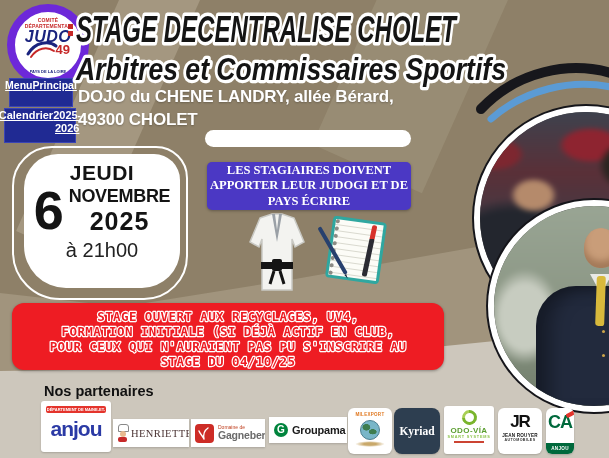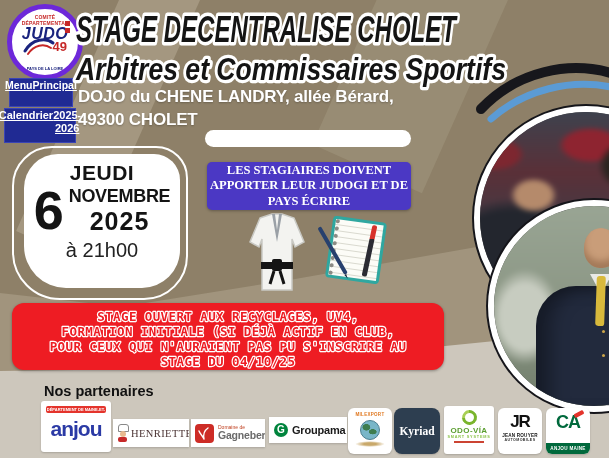--- a/index.html
+++ b/index.html
@@ -10,21 +10,21 @@
   .bg-stripe{position:absolute;background:rgba(200,190,168,.38);transform:rotate(24deg);}
   .bg-stripe.s1{left:78px;top:-60px;width:74px;height:320px;}
   .bg-stripe.s2{left:360px;top:-80px;width:120px;height:260px;opacity:.5;}
   .bg-mid{position:absolute;inset:0;background:#b3a892;opacity:.5;
     clip-path:polygon(0 64%,20% 67%,48% 61%,78% 54%,100% 50%,100% 100%,0 100%);}
   .bg-bottom{position:absolute;inset:0;background:#cdc7bc;
     clip-path:polygon(0 81%,28% 80.5%,62% 77%,100% 72%,100% 100%,0 100%);}
 
   
   .club-logo{position:absolute;left:7px;top:4px;width:66px;height:66px;background:#fff;
-    border:5px solid #6d28d9;border-radius:50%;overflow:hidden;text-align:center;}
+    border:8px solid #6d28d9;border-radius:50%;overflow:hidden;text-align:center;}
   .club-logo .t1{font-size:5px;font-weight:700;color:#c62828;margin-top:5px;letter-spacing:.2px;}
   .club-logo .t2{font-size:16px;font-weight:900;font-style:italic;color:#1a237e;line-height:1;letter-spacing:.5px;}
   .club-logo .kanji{position:absolute;right:8px;top:12px;width:5px;height:14px;
     background:linear-gradient(#c62828 0 5px,transparent 5px 7px,#c62828 7px 12px,transparent 12px 14px);}
   .club-logo .num{position:absolute;right:11px;top:30px;font-size:13px;font-weight:900;color:#c62828;}
   .club-logo svg{position:absolute;left:10px;top:26px;}
   .club-logo .t3{position:absolute;left:0;right:0;bottom:4px;font-size:4px;font-weight:700;color:#1a237e;}
 
   
   .nav-btn{position:absolute;background:#202a93;border:1px solid #3a44b5;color:#fff;
@@ -147,21 +147,21 @@
   .card.odovia{left:444px;top:406px;width:50px;height:48px;border-radius:3px;text-align:center;}
   .od-ring{width:15px;height:15px;margin:4px auto 1px;border-radius:50%;border:3px solid #7ab52d;
     border-left-color:#a8cf55;box-sizing:border-box;transform:rotate(40deg);}
   .odovia .word{font-size:8px;font-weight:800;color:#5a9e2f;letter-spacing:.4px;}
   .odovia .sub{font-size:3.8px;font-weight:700;color:#8bc34a;letter-spacing:.8px;}
   .odovia .bar{width:60%;height:2px;background:#cc4433;margin:2px auto 0;}
   .card.jr{left:498px;top:408px;width:44px;height:46px;border-radius:6px;text-align:center;}
   .jr .mark{font-size:17px;font-weight:900;color:#111;letter-spacing:-1px;line-height:1.3;margin-top:3px;}
   .jr .l1{font-size:4.6px;font-weight:800;color:#111;letter-spacing:.2px;}
   .jr .l2{font-size:3.6px;font-weight:700;color:#333;letter-spacing:.4px;}
-  .card.ca{left:546px;top:408px;width:44px;height:46px;border-radius:6px;text-align:center;}
+  .card.ca{left:546px;top:408px;width:28px;height:46px;border-radius:6px;text-align:center;}
   .ca .mark{position:relative;display:inline-block;font-size:18px;font-weight:900;color:#00693c;
     letter-spacing:-1px;line-height:1.4;margin-top:2px;}
   .ca .slash{position:absolute;right:-4px;top:2px;width:10px;height:4px;background:#e4342c;
     transform:rotate(-28deg);border-radius:1px;}
   .ca .band{position:absolute;left:0;right:0;bottom:0;height:11px;background:#00693c;color:#fff;
     font-size:4.6px;font-weight:700;line-height:11px;letter-spacing:.3px;}
 </style>
 </head>
 <body>
 

